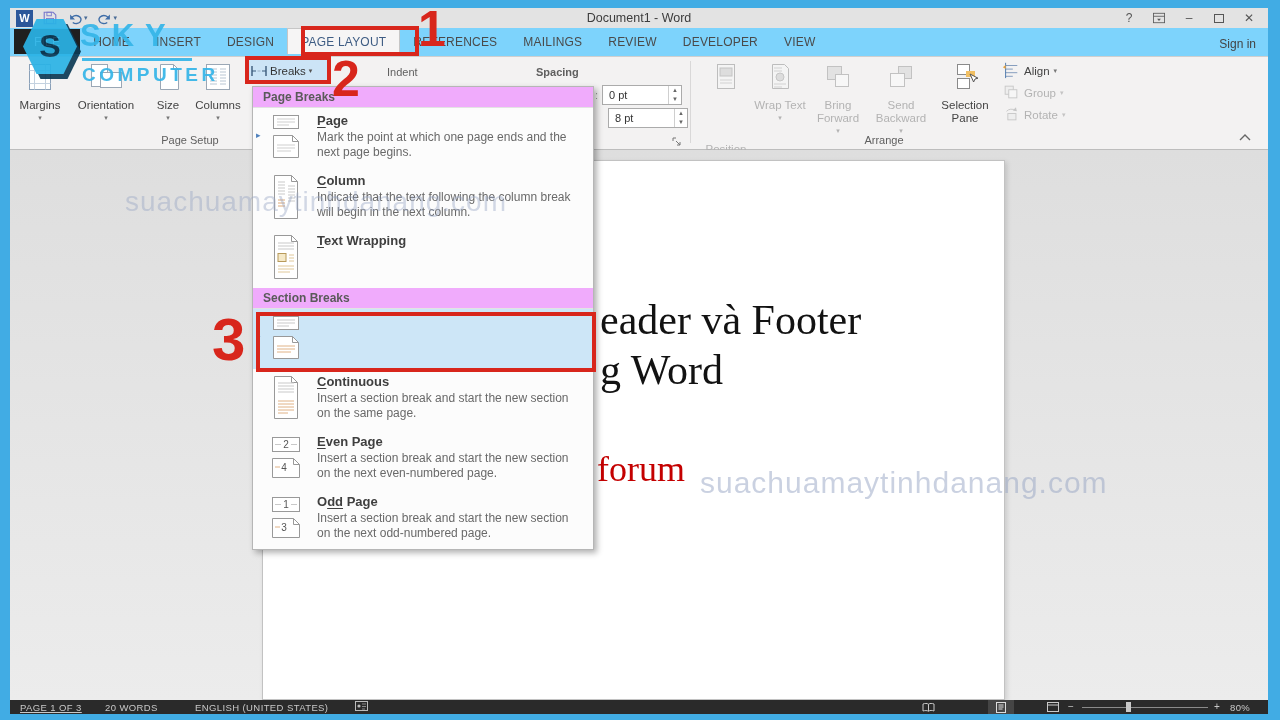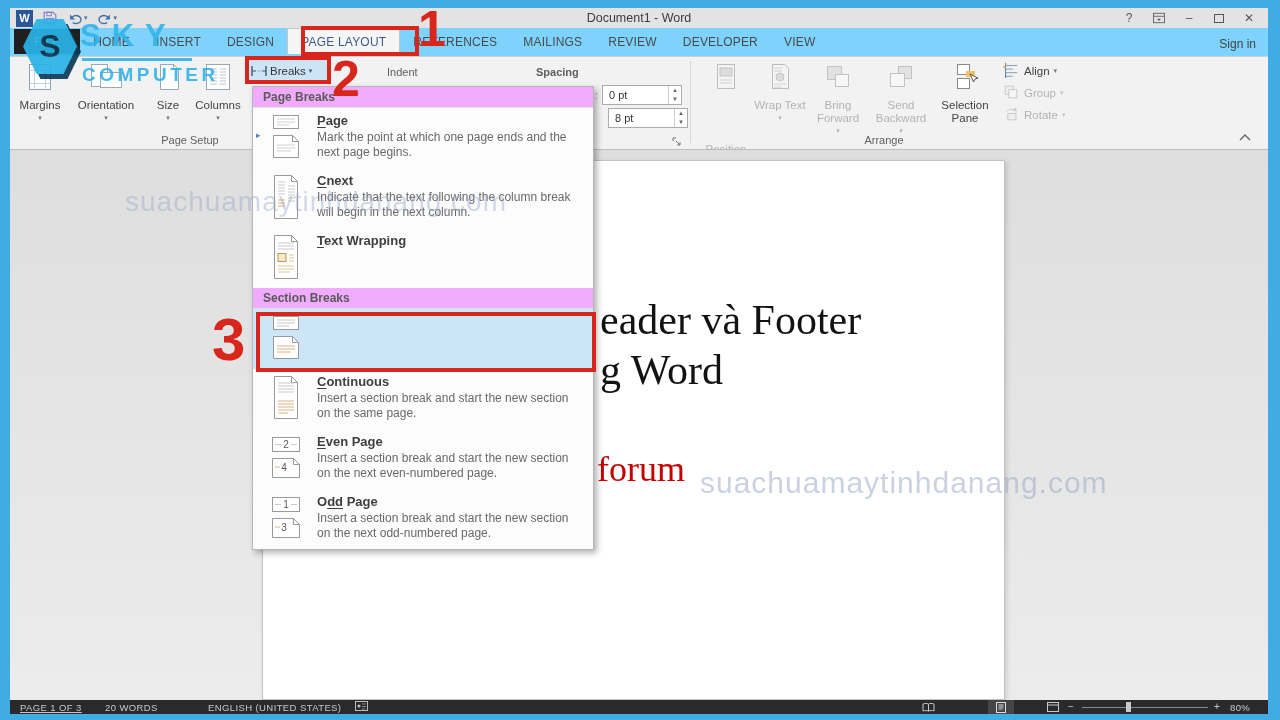--- a/index.html
+++ b/index.html
@@ -356,21 +356,21 @@
     <div class="docline" style="left:590px; top:146px;">eader và Footer</div>
     <div class="docline" style="left:590px; top:196px;">g Word</div>
     <div class="docred" style="left:587px; top:298px;">forum</div>
     <div class="wm" style="left:690px; top:316px;">suachuamaytinhdanang.com</div>
   </div>
 
   <div class="statusbar">
     <div id="status-left">
           <div class="st" style="left: 10px; text-decoration: underline;">PAGE 1 OF 3</div>
           <div class="st" style="left: 95px;">20 WORDS</div>
-          <div class="st" style="left: 198px;">ENGLISH (UNITED STATES)</div>
+          <div class="st" style="left: 185px;">ENGLISH (UNITED STATES)</div>
         </div>
     <div class="st" style="left:345px; top:1px;">
       <svg width="13" height="10" viewBox="0 0 13 10">
             <rect x="0.5" y="0.5" width="12" height="9" fill="none" stroke="#bbb"></rect>
             <circle cx="4" cy="5" r="1.6" fill="#bbb"></circle>
             <path d="M7 3h4M7 5.5h4M7 8h3" stroke="#888"></path>
           </svg>
     </div>
     <div class="viewbtn" style="left:905px;">
       <svg width="13" height="9" viewBox="0 0 13 9">
@@ -419,21 +419,21 @@
           <span class="mi-icon">
             <svg width="38" height="46" viewBox="0 0 38 46">
               <path d="M7.5 1.5h17l6 6v37h-23z" fill="#fff" stroke="#999"></path>
               <path d="M24.5 1.5v6h6" fill="none" stroke="#999"></path>
               <path d="M11 8h7M11 11h7M11 14h7M11 17h7M11 20h7" stroke="#c9c9c9" fill="none"></path>
               <path d="M11 26h7M11 29h7M11 32h7" stroke="#dca878" fill="none"></path>
               <path d="M21 12h7M21 15h7M21 18h7M21 21h7M21 24h7M21 27h7" stroke="#c9c9c9" fill="none"></path>
             </svg>
           </span>
        <span class="mi-text">
-         <div class="mi-title"><span></span><u>C</u><span>next</span></div>
+         <div class="mi-title"><span></span><u>C</u><span>olumn</span></div>
          <div class="mi-desc">Indicate that the text following the column break will begin in the next column.</div>
        </span>
         </div>
         <div class="mi">
           <span class="mi-icon">
             <svg width="38" height="46" viewBox="0 0 38 46">
               <path d="M7.5 1.5h17l6 6v37h-23z" fill="#fff" stroke="#999"></path>
               <path d="M24.5 1.5v6h6" fill="none" stroke="#999"></path>
               <path d="M11 9h16M11 12h16M11 15h16" stroke="#c9c9c9" fill="none"></path>
               <rect x="11" y="19.5" width="8" height="8" fill="#f5e9c8" stroke="#b89a5a"></rect>

